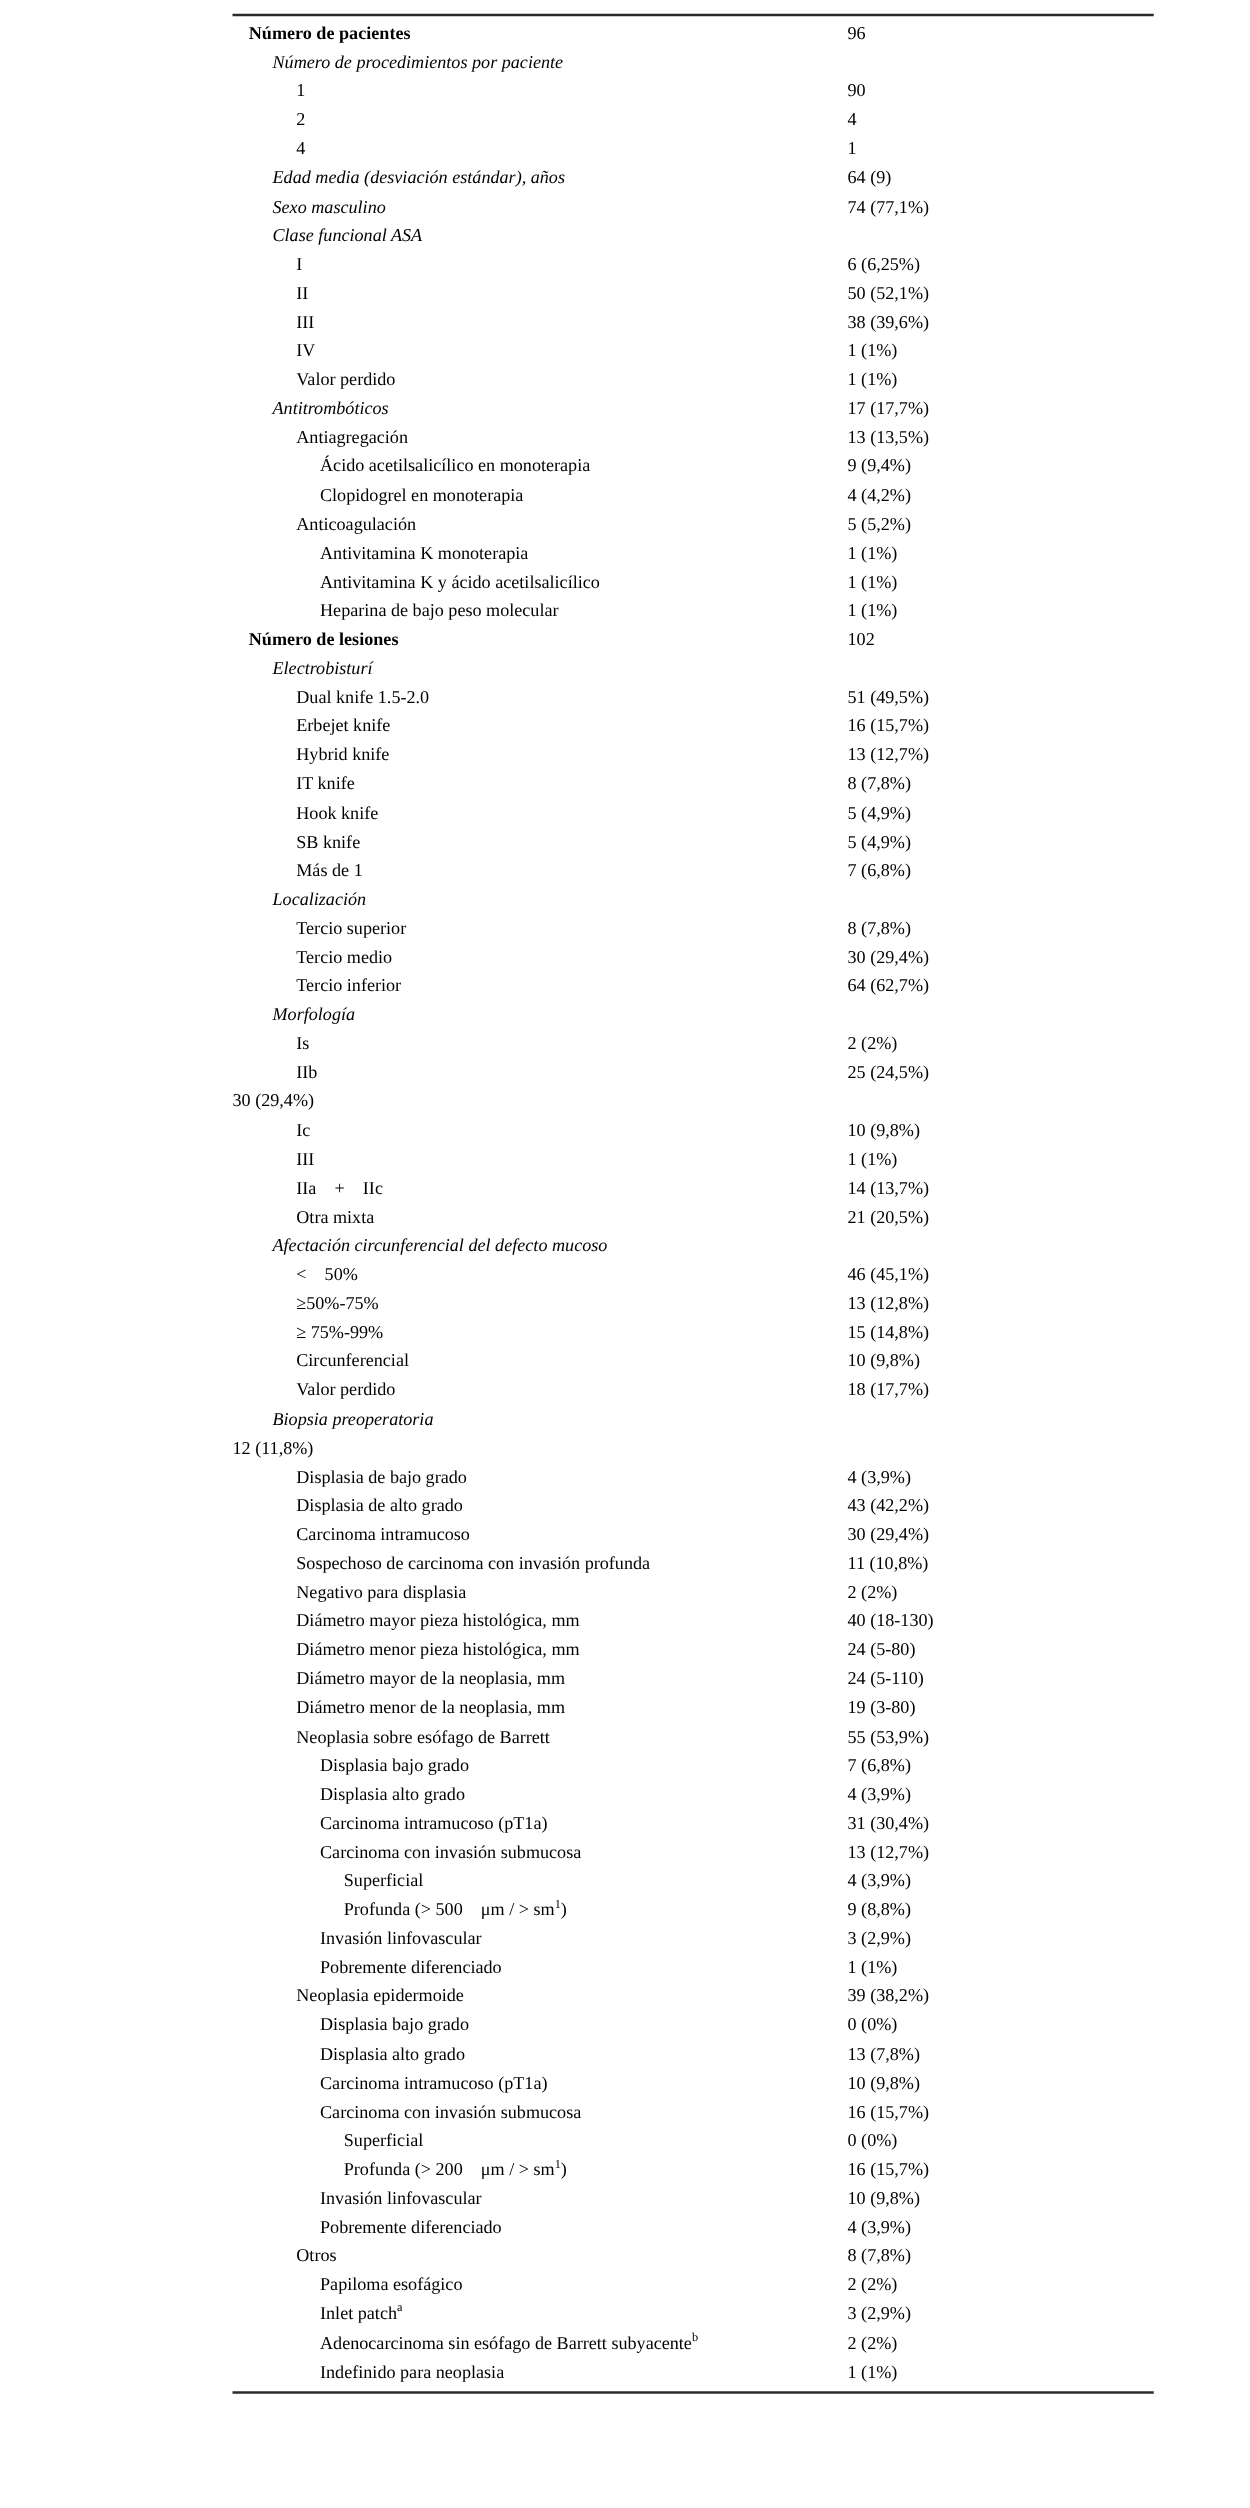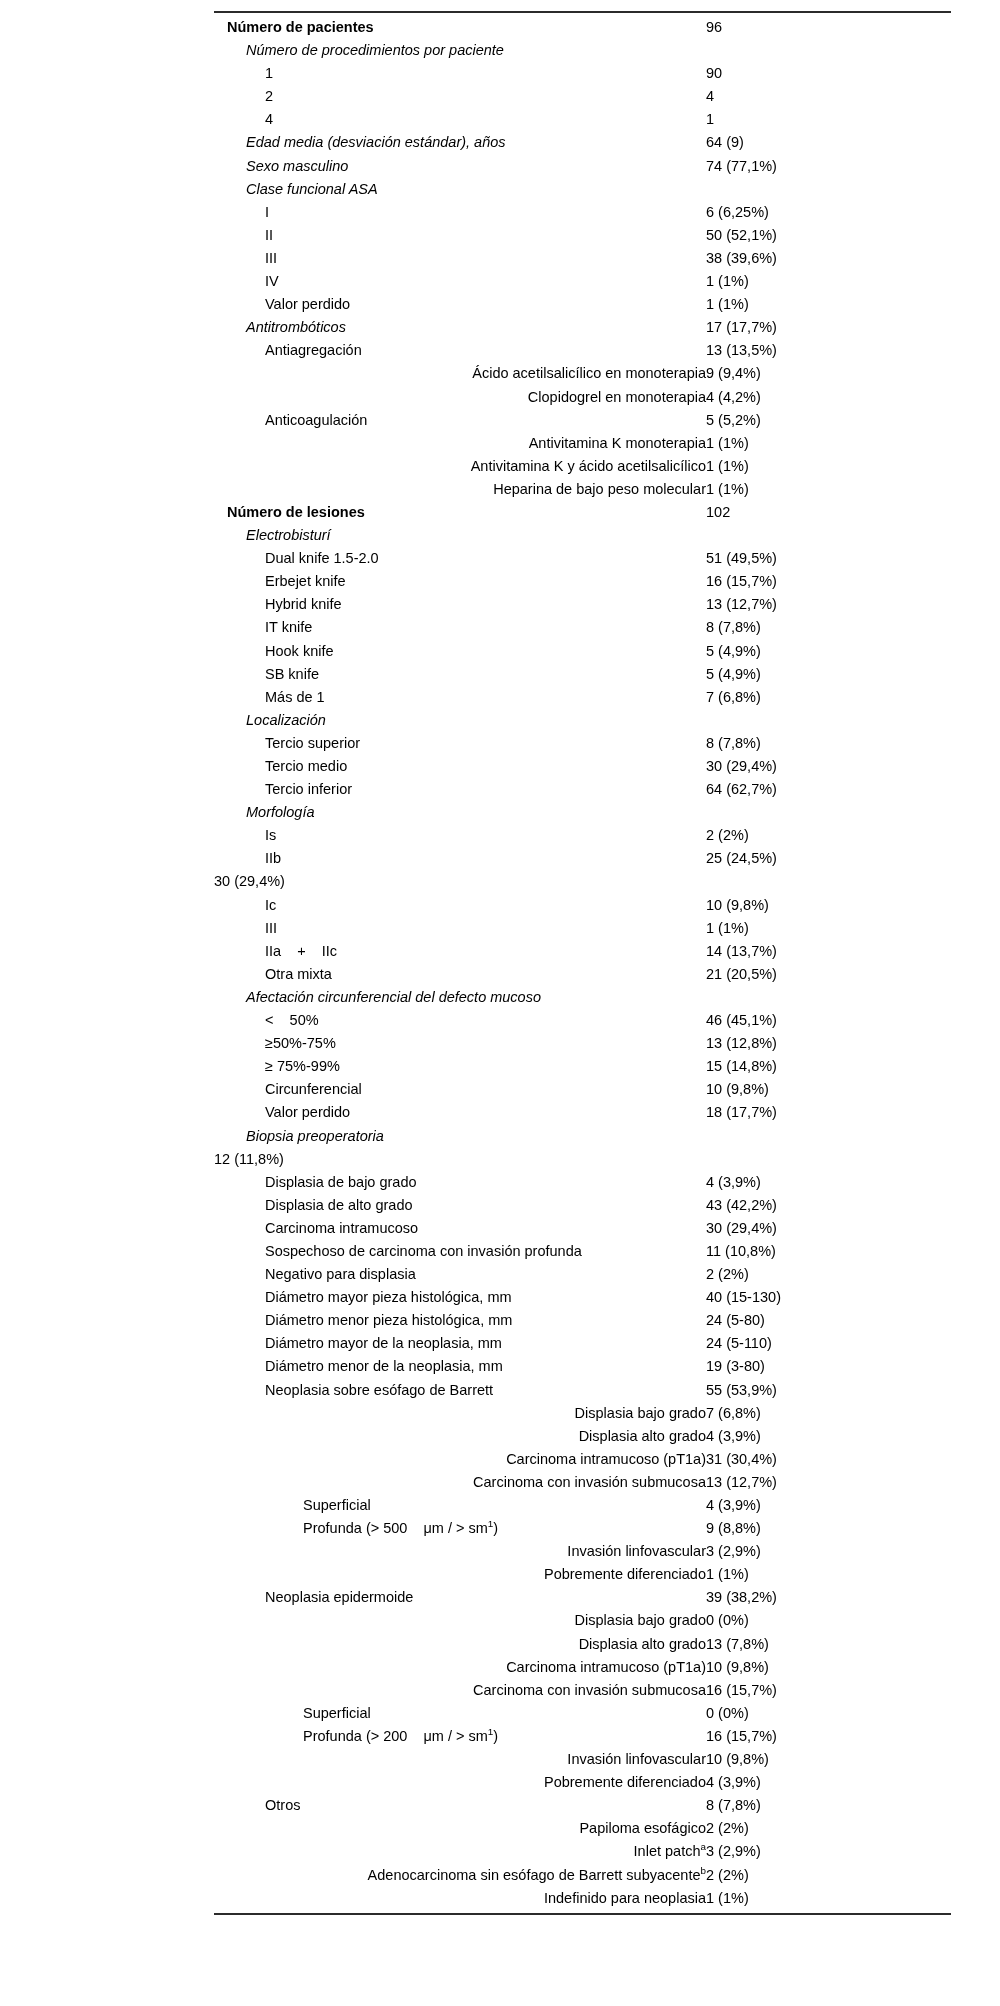--- a/index.html
+++ b/index.html
@@ -6,23 +6,24 @@
   html, body {
     width: 1000px;
     background: #ffffff;
     font-family: "Liberation Sans", sans-serif;
     color: #000000;
   }
   body { position: relative; height: 2006px; overflow: hidden; }
 
   .table-wrap {
     position: absolute;
-    left: 214px;
+    left: 186px;
     top: 11px;
     width: 737px;
+    font-family: Liberation Serif, serif;
   }
   .rule {
     height: 2px;
     background: #2b2b2b;
   }
   .rows { padding: 3px 0; }
   .row {
     display: flex;
     height: 23.1px;
     line-height: 23.1px;
@@ -31,21 +32,21 @@
   .row .label {
     width: 492px;
     white-space: pre;
     overflow: visible;
   }
   .row .value { flex: 1; white-space: pre; }
 
   .indent-0 .label { padding-left: 13px; }
   .indent-1 .label { padding-left: 32px; }
   .indent-2 .label { padding-left: 51px; }
-  .indent-3 .label { padding-left: 70px; text-align: right; }
+  .indent-3 .label { padding-left: 70px; }
   .indent-4 .label { padding-left: 89px; }
 
   .bold .label { font-weight: bold; }
   .italic .label { font-style: italic; }
 
   sup {
     font-size: 68%;
     vertical-align: super;
     line-height: 0;
   }
@@ -269,21 +270,21 @@
       <div class="row indent-2 normal">
         <div class="label">Sospechoso de carcinoma con invasión profunda</div>
         <div class="value">11 (10,8%)</div>
       </div>
       <div class="row indent-2 normal">
         <div class="label">Negativo para displasia</div>
         <div class="value">2 (2%)</div>
       </div>
       <div class="row indent-2 normal">
         <div class="label">Diámetro mayor pieza histológica, mm</div>
-        <div class="value">40 (15-130)</div>
+        <div class="value">40 (18-130)</div>
       </div>
       <div class="row indent-2 normal">
         <div class="label">Diámetro menor pieza histológica, mm</div>
         <div class="value">24 (5-80)</div>
       </div>
       <div class="row indent-2 normal">
         <div class="label">Diámetro mayor de la neoplasia, mm</div>
         <div class="value">24 (5-110)</div>
       </div>
       <div class="row indent-2 normal">

